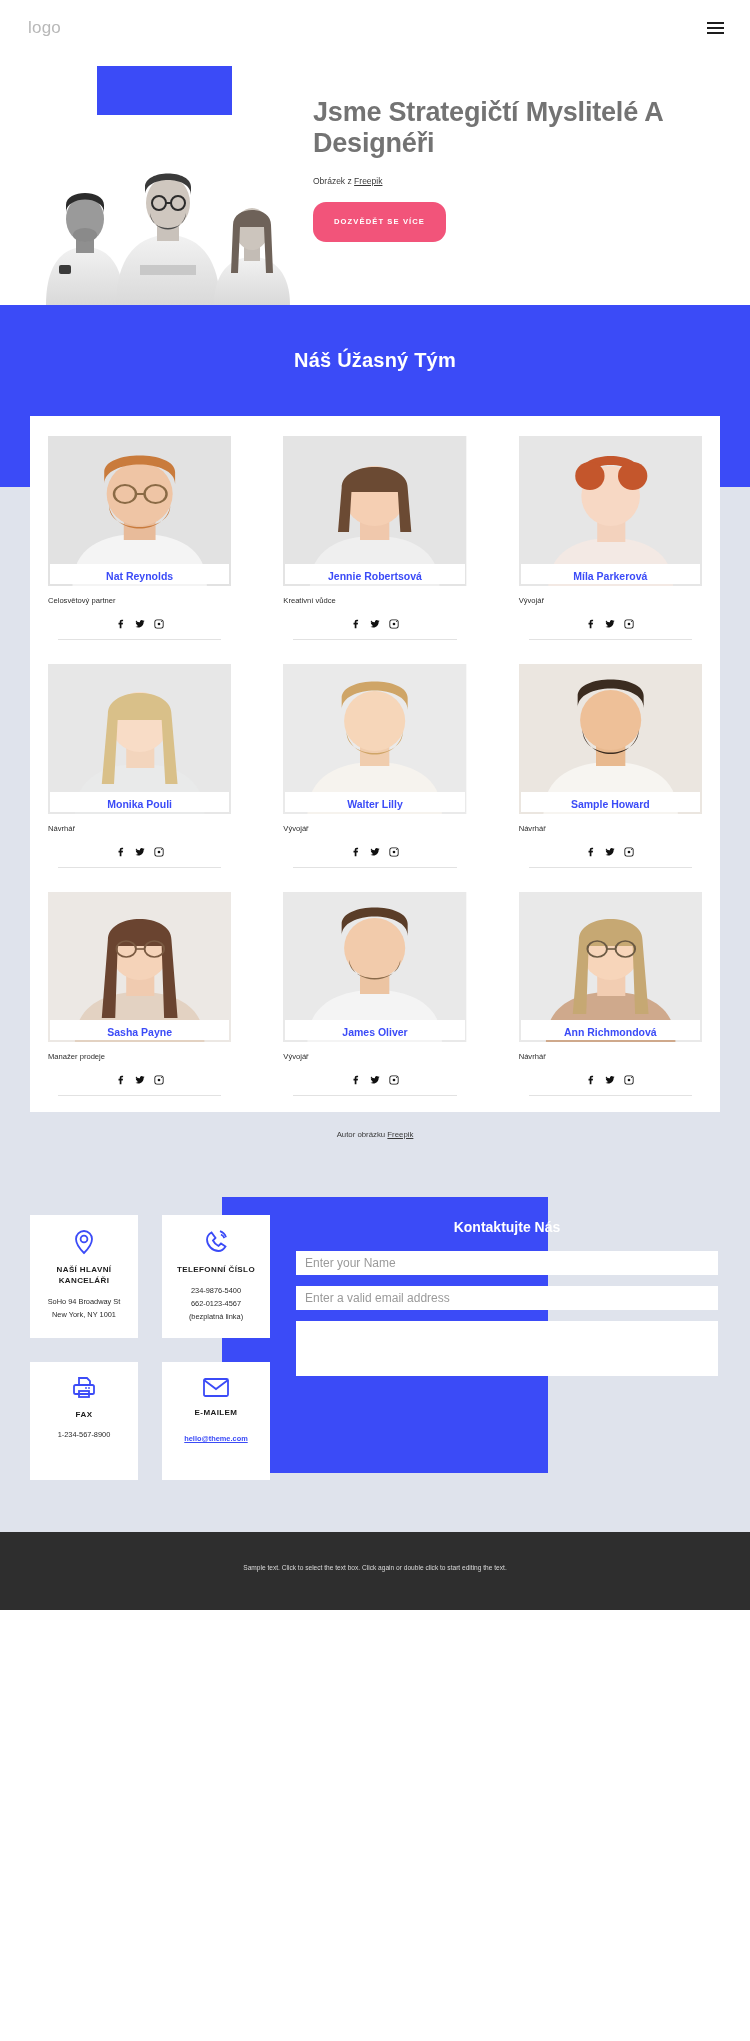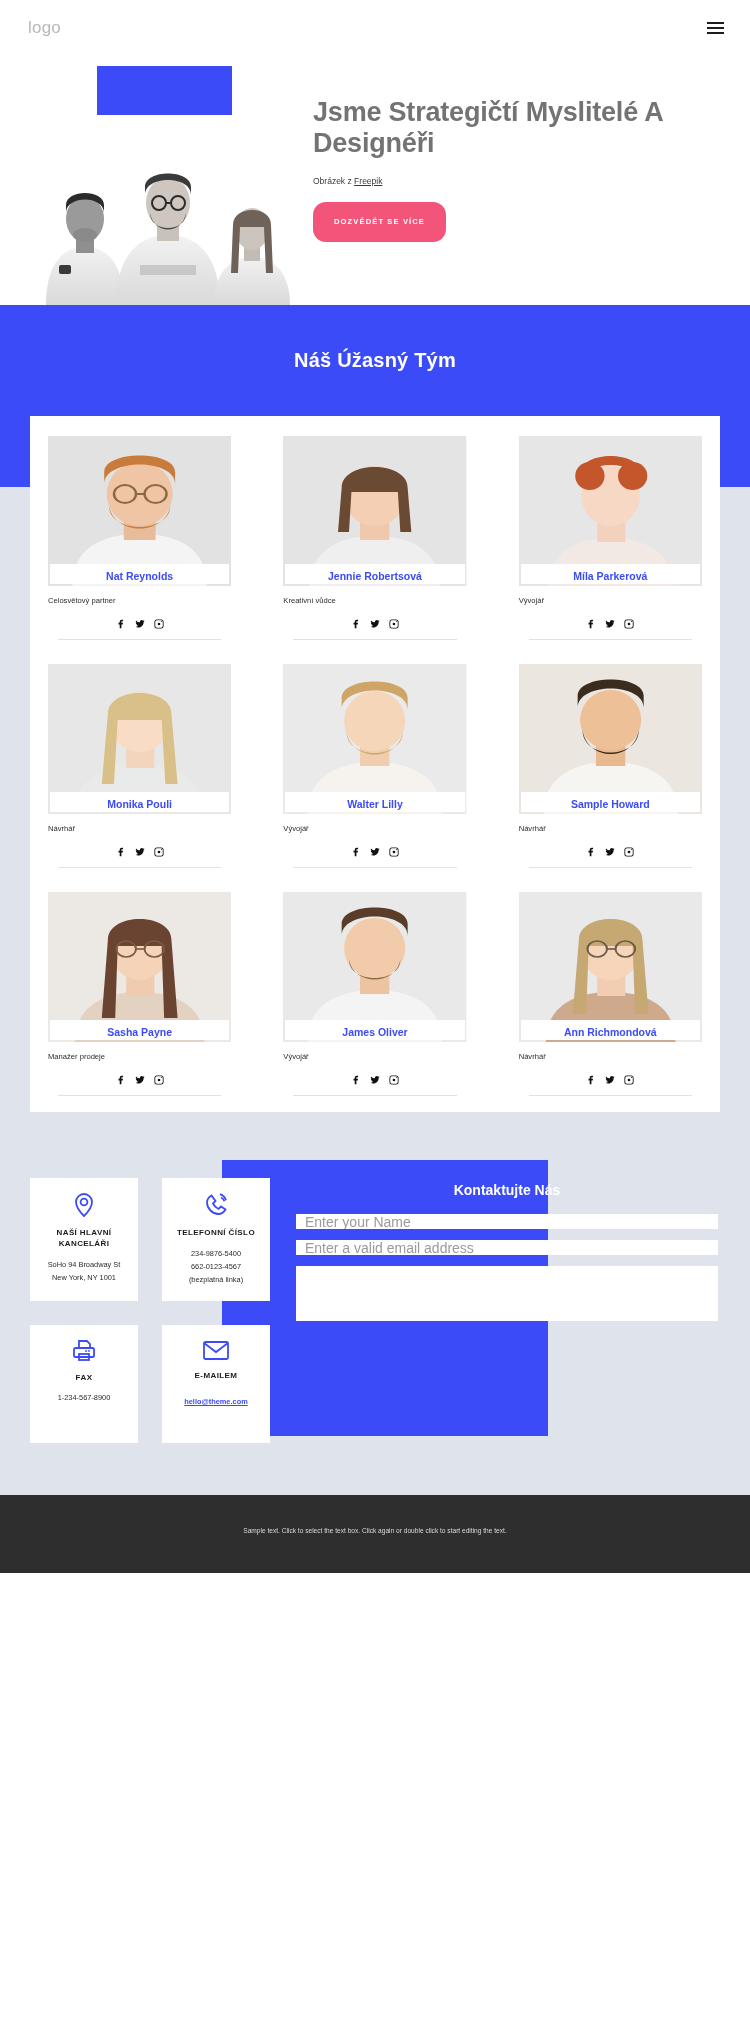--- a/index.html
+++ b/index.html
@@ -208,25 +208,25 @@
   }
   .form-title {
     color: #ffffff;
     text-align: center;
     font-size: 14px;
     font-weight: 700;
     margin-bottom: 16px;
   }
   .form-field {
     width: 100%;
-    height: 15px;
+    height: 24px;
     border: none;
     background: #ffffff;
     padding: 0 9px;
-    font-size: 14px;
+    font-size: 12px;
     color: #333;
     font-family: "Liberation Sans", sans-serif;
     margin-bottom: 11px;
     display: block;
   }
   .form-field::placeholder { color: #9a9a9a; }
   .form-area {
     width: 100%;
     height: 55px;
     border: none;
@@ -680,20 +680,23 @@
                   <circle cx="12" cy="12" r="3.2"></circle>
                   <circle cx="17.8" cy="6.2" r="1.2"></circle>
                 </svg>
               </span>
           </div>
           <div class="member-divider"></div>
         </div>
       </div>
     </div>
 
+    <div class="team-credit">
+      <span>Autor obrázku </span><a href="#">Freepik</a>
+    </div>
   </div>
 
   <div class="contact-section">
     <div class="contact-blue"></div>
 
     <div class="contact-inner">
       <div class="info-grid">
 
         <div class="info-card">
           <div class="info-icon">

